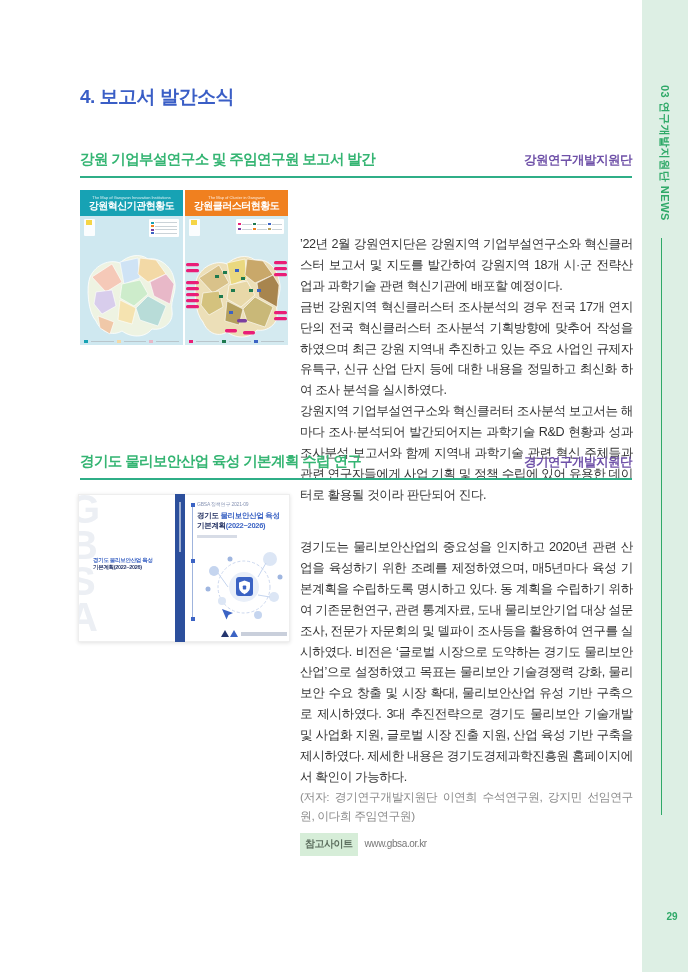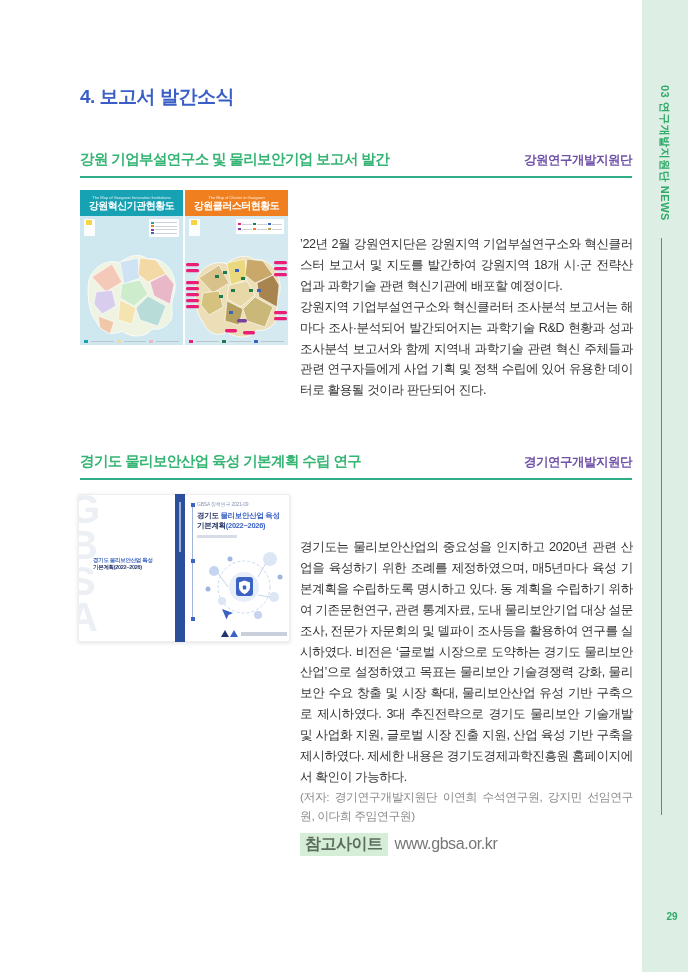--- a/index.html
+++ b/index.html
@@ -23,21 +23,21 @@
   .sec-header.h2{top:452px;gap:36px;}
   .sec-heading{font-size:14.5px;font-weight:bold;color:#35b573;letter-spacing:-0.6px;}
   .sec-tag{font-size:12.5px;font-weight:bold;color:#6f51a8;letter-spacing:-0.5px;}
   
   .body-text{position:absolute;width:333px;font-size:12.6px;line-height:20.9px;color:#333;
         text-align:justify;word-break:break-all;letter-spacing:-0.4px;margin-top:48px;}
   .body-text p{margin:0;}
   .t1{left:300px;top:186px;}
   .t2{left:300px;top:489px;}
   .author-note{color:#8a8a8a;font-size:11.8px;line-height:19px;letter-spacing:-0.4px;}
-  .ref-row{margin-top:7px;font-size:16px;color:#777;display:flex;align-items:center;gap:7px;}
+  .ref-row{margin-top:7px;font-size:10px;color:#777;display:flex;align-items:center;gap:7px;}
   .ref-chip{background:#d6edd8;color:#5c6e5e;padding:1px 5px;font-weight:bold;letter-spacing:-0.5px;}
   
   .posters{position:absolute;left:80px;top:190px;display:flex;gap:2px;border-radius:15px;}
   .poster{width:103px;height:155px;position:relative;overflow:hidden;}
   .poster-head{height:26px;display:flex;flex-direction:column;justify-content:center;
         align-items:center;color:#fff;}
   .poster.teal .poster-head{background:#17a2b4;}
   .poster.orange .poster-head{background:#f0801f;}
   .poster-sub{font-size:4px;opacity:.85;line-height:5px;white-space:nowrap;}
   .poster-title{font-size:10px;font-weight:bold;letter-spacing:-0.5px;line-height:12px;white-space:nowrap;}
@@ -85,21 +85,21 @@
 
   <div class="sidebar">
     <div class="sidebar-text">03 연구개발지원단 NEWS</div>
     <div class="sidebar-line"></div>
     <div class="page-num">29</div>
   </div>
 
   <div class="main-title">4. 보고서 발간소식</div>
 
   <div class="sec-header h1">
-    <span class="sec-heading">강원 기업부설연구소 및 물리보안기업 보고서 발간</span>
+    <span class="sec-heading">강원 기업부설연구소 및 주임연구원 보고서 발간</span>
     <span class="sec-tag">강원연구개발지원단</span>
   </div>
 
   <div class="posters">
 
     <div class="poster teal">
       <div class="poster-head">
         <span class="poster-sub">The Map of Gangwon Innovation Institutions</span>
         <span class="poster-title">강원혁신기관현황도</span>
       </div>
@@ -228,20 +228,21 @@
             <span class="foot-bar"></span>
           <span class="foot-sq" style="background:#3b63c4"></span>
             <span class="foot-bar"></span>
         </div>
       </div>
     </div>
   </div>
 
   <div class="body-text t1">
     <p>’22년 2월 강원연지단은 강원지역 기업부설연구소와 혁신클러스터 보고서 및 지도를 발간하여 강원지역 18개 시·군 전략산업과 과학기술 관련 혁신기관에 배포할 예정이다.</p>
+    <p>금번 강원지역 혁신클러스터 조사분석의 경우 전국 17개 연지단의 전국 혁신클러스터 조사분석 기획방향에 맞추어 작성을 하였으며 최근 강원 지역내 추진하고 있는 주요 사업인 규제자유특구, 신규 산업 단지 등에 대한 내용을 정밀하고 최신화 하여 조사 분석을 실시하였다.</p>
     <p>강원지역 기업부설연구소와 혁신클러터 조사분석 보고서는 해마다 조사·분석되어 발간되어지는 과학기술 R&amp;D 현황과 성과 조사분석 보고서와 함께 지역내 과학기술 관련 혁신 주체들과 관련 연구자들에게 사업 기획 및 정책 수립에 있어 유용한 데이터로 활용될 것이라 판단되어 진다.</p>
   </div>
 
   <div class="sec-header h2">
     <span class="sec-heading">경기도 물리보안산업 육성 기본계획 수립 연구</span>
     <span class="sec-tag">경기연구개발지원단</span>
   </div>
 
   <div class="book">
     <div class="book-back">

